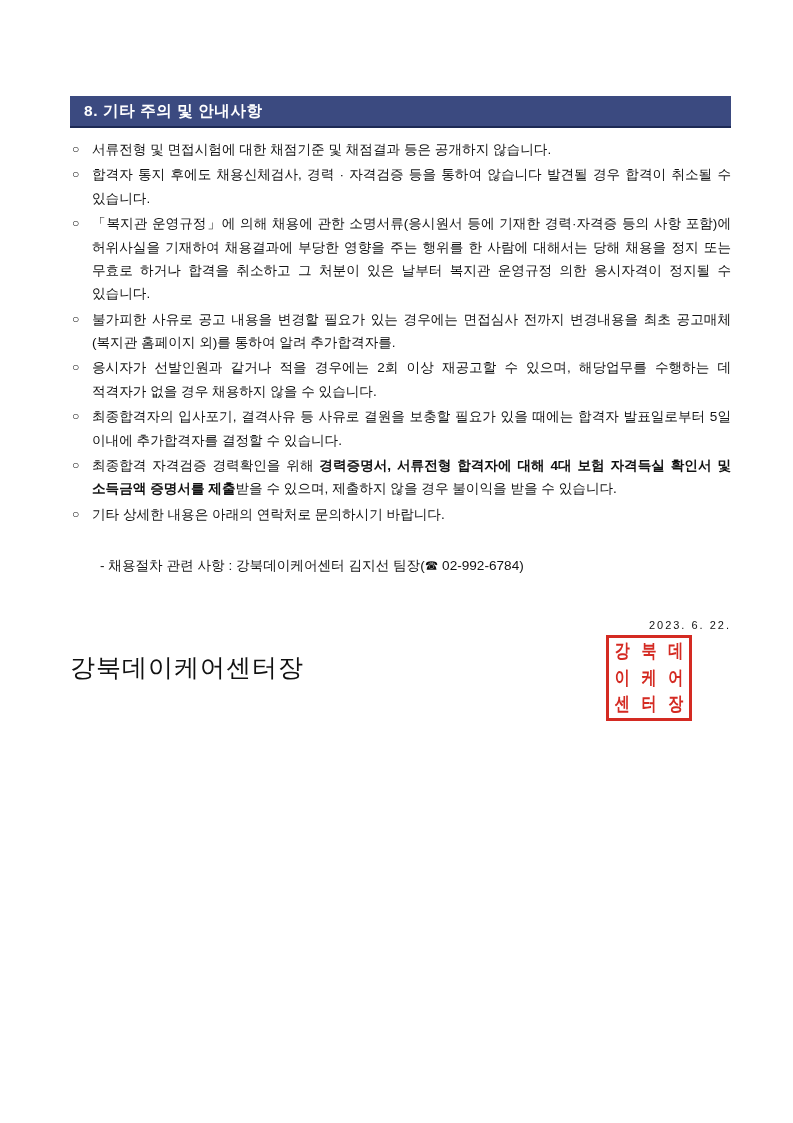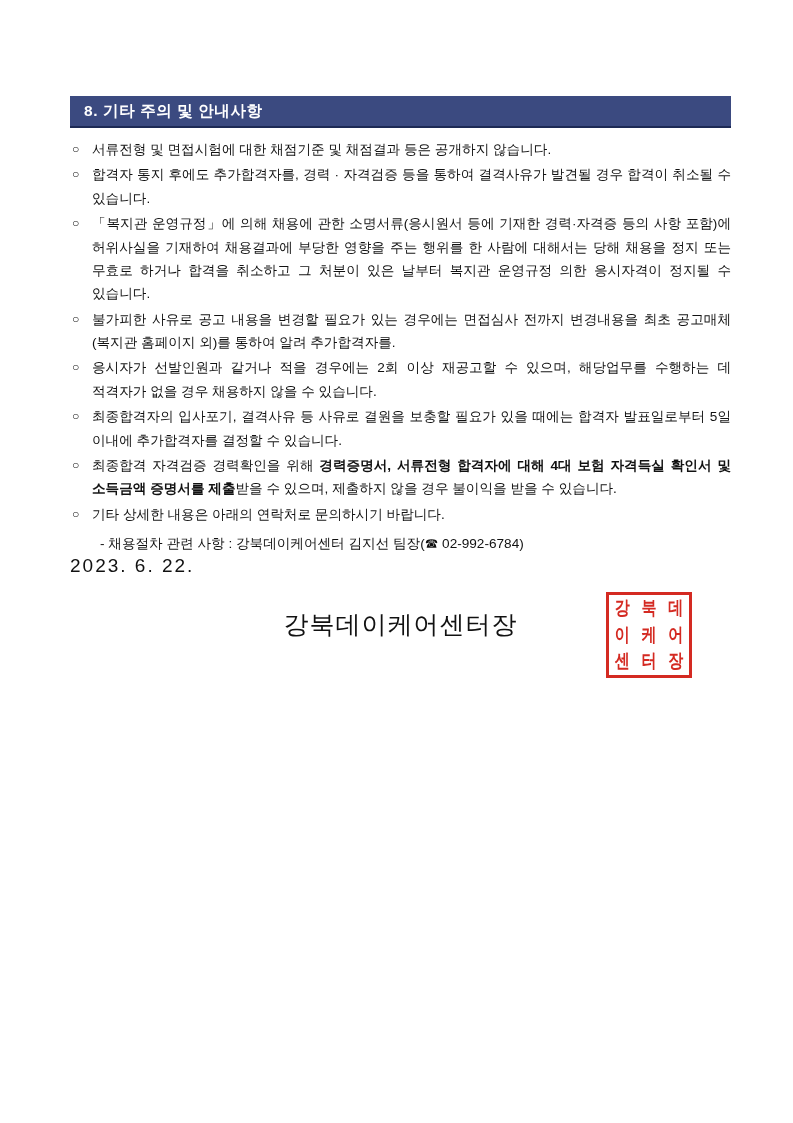--- a/index.html
+++ b/index.html
@@ -54,36 +54,36 @@
     left: 2px;
     top: 0.08em;
     font-size: 12px;
     color: #111;
   }
   .li-text { display: block; }
   .b { font-weight: bold; }
 
   
   .contact-line {
-    margin-top: 6px;
+    margin-top: 28px;
     padding-left: 30px;
     font-size: 13.6px;
     line-height: 1.7;
   }
 
   
   .date-line {
-    text-align: left;
-    font-size: 19px;
+    margin-top: 42px;
+    text-align: right;
+    font-size: 11px;
     letter-spacing: 2px;
   }
   .signature-row {
-    margin-top: 19px;
+    margin-top: 8px;
     position: relative;
-    text-align: center;
     height: 80px;
   }
   .org-name {
     font-size: 25px;
     letter-spacing: 1px;
     display: inline-block;
     position: relative;
     top: 12px;
   }
 
@@ -122,21 +122,21 @@
 
   <ul class="notice-list">
 
     <li>
       <span class="marker">○</span>
       <span class="li-text">서류전형 및 면접시험에 대한 채점기준 및 채점결과 등은 공개하지 않습니다.</span>
     </li>
 
     <li>
       <span class="marker">○</span>
-      <span class="li-text">합격자 통지 후에도 추가합격자를, 경력 · 자격검증 등을 통하여 결격사유가 발견될 경우 합격이 취소될 수 있습니다.</span>
+      <span class="li-text">합격자 통지 후에도 채용신체검사, 경력 · 자격검증 등을 통하여 않습니다 발견될 경우 합격이 취소될 수 있습니다.</span>
     </li>
 
     <li>
       <span class="marker">○</span>
       <span class="li-text">「복지관 운영규정」에 의해 채용에 관한 소명서류(응시원서 등에 기재한 경력·자격증 등의 사항 포함)에 허위사실을 기재하여 채용결과에 부당한 영향을 주는 행위를 한 사람에 대해서는 당해 채용을 정지 또는 무효로 하거나 합격을 취소하고 그 처분이 있은 날부터 복지관 운영규정 의한 응시자격이 정지될 수 있습니다.</span>
     </li>
 
     <li>
       <span class="marker">○</span>
       <span class="li-text">불가피한 사유로 공고 내용을 변경할 필요가 있는 경우에는 면접심사 전까지 변경내용을 최초 공고매체(복지관 홈페이지 외)를 통하여 알려 추가합격자를.</span>

